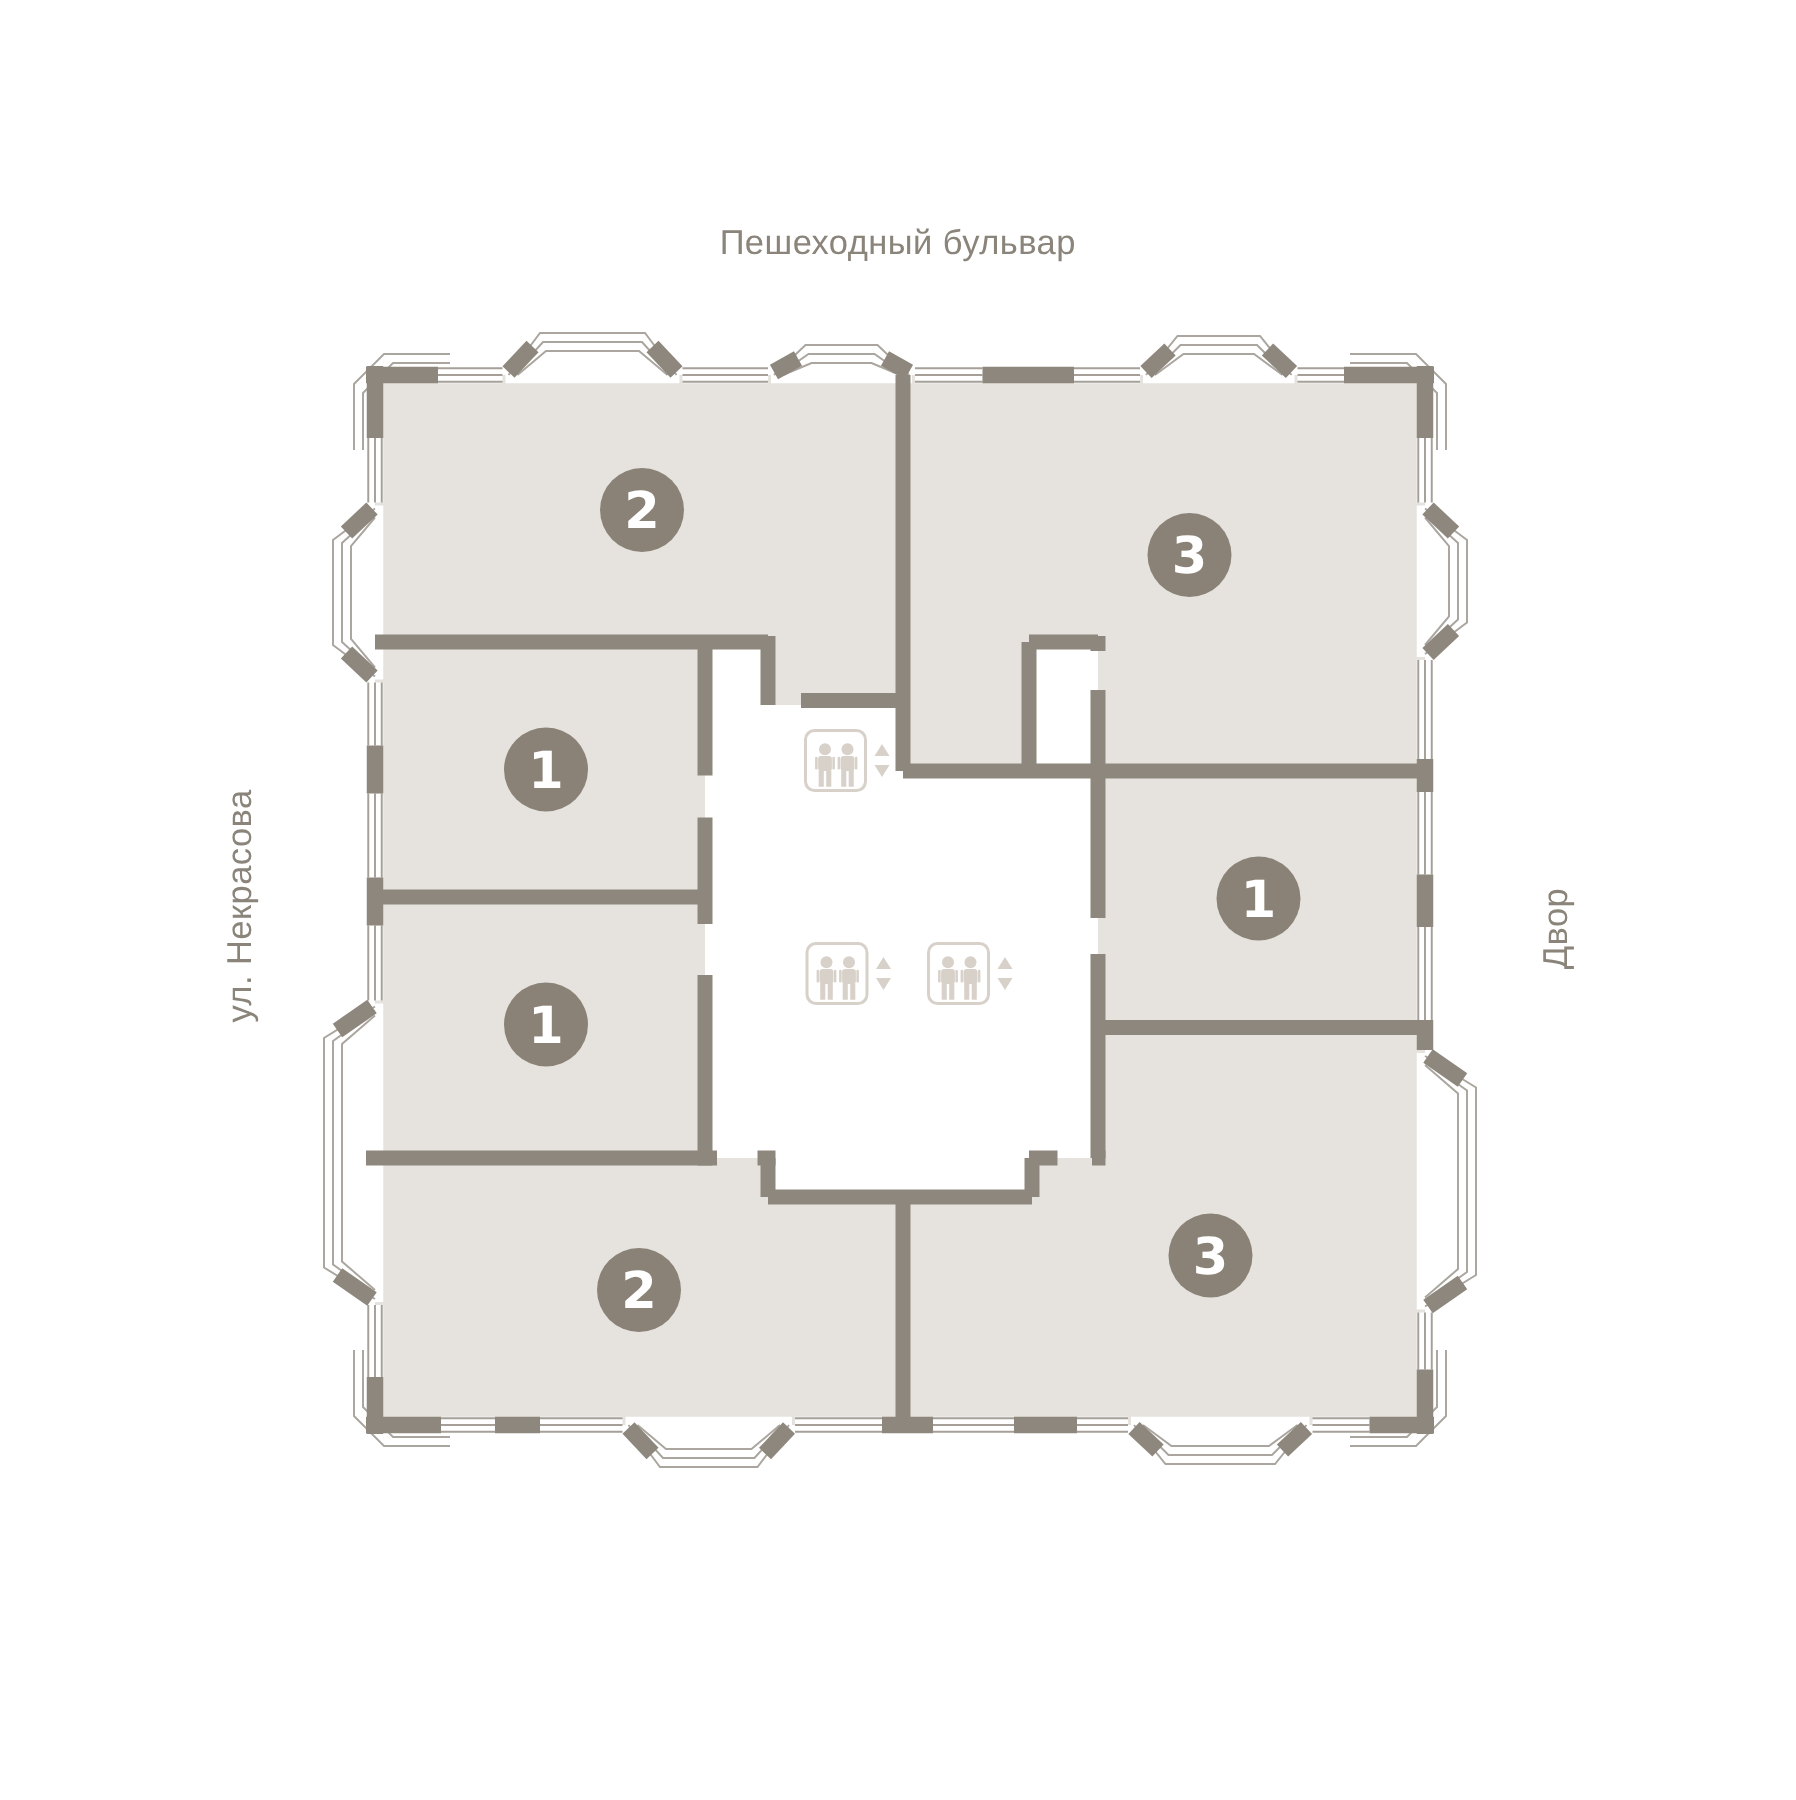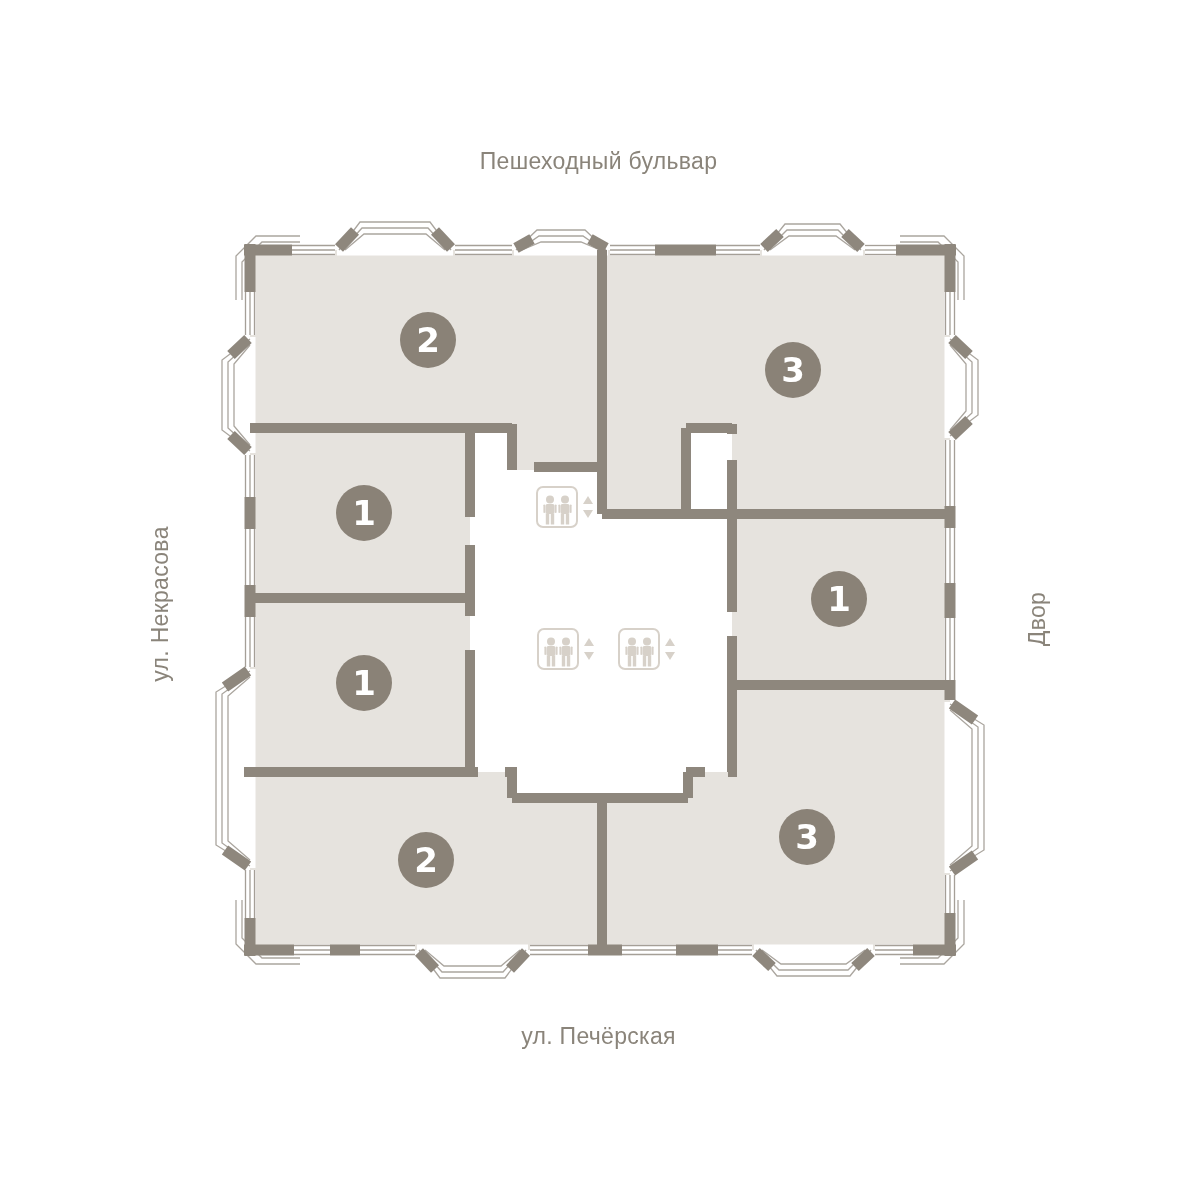--- a/index.html
+++ b/index.html
@@ -34,21 +34,20 @@
 <body>
 
 <div class="stage">
 
   <div class="street-label h" style="top:148px;">Пешеходный бульвар</div>
 
   <div class="street-label v" style="left:160px;top:604px;">ул. Некрасова</div>
 
   <div class="street-label v" style="left:1037px;top:619px;">Двор</div>
 
-  <div class="street-label h" style="top:1023px;">ул. Печёрская</div>
 
   <svg class="plan-svg" viewBox="0 0 1197 1200">
     <g id="g-rooms">
         <polygon points="250,250 602,250 602,470 512,470 512,428 250,428" class="room"></polygon>
         <polygon points="602,250 950,250 950,514 732,514 732,428 686,428 686,514 602,514" class="room"></polygon>
         <polygon points="250,428 470,428 470,598 250,598" class="room"></polygon>
         <polygon points="250,598 470,598 470,772 250,772" class="room"></polygon>
         <polygon points="732,514 950,514 950,685 732,685" class="room"></polygon>
         <polygon points="250,772 510,772 510,798 602,798 602,950 250,950" class="room"></polygon>
         <polygon points="602,798 688,798 688,772 732,772 732,685 950,685 950,950 602,950" class="room"></polygon>

